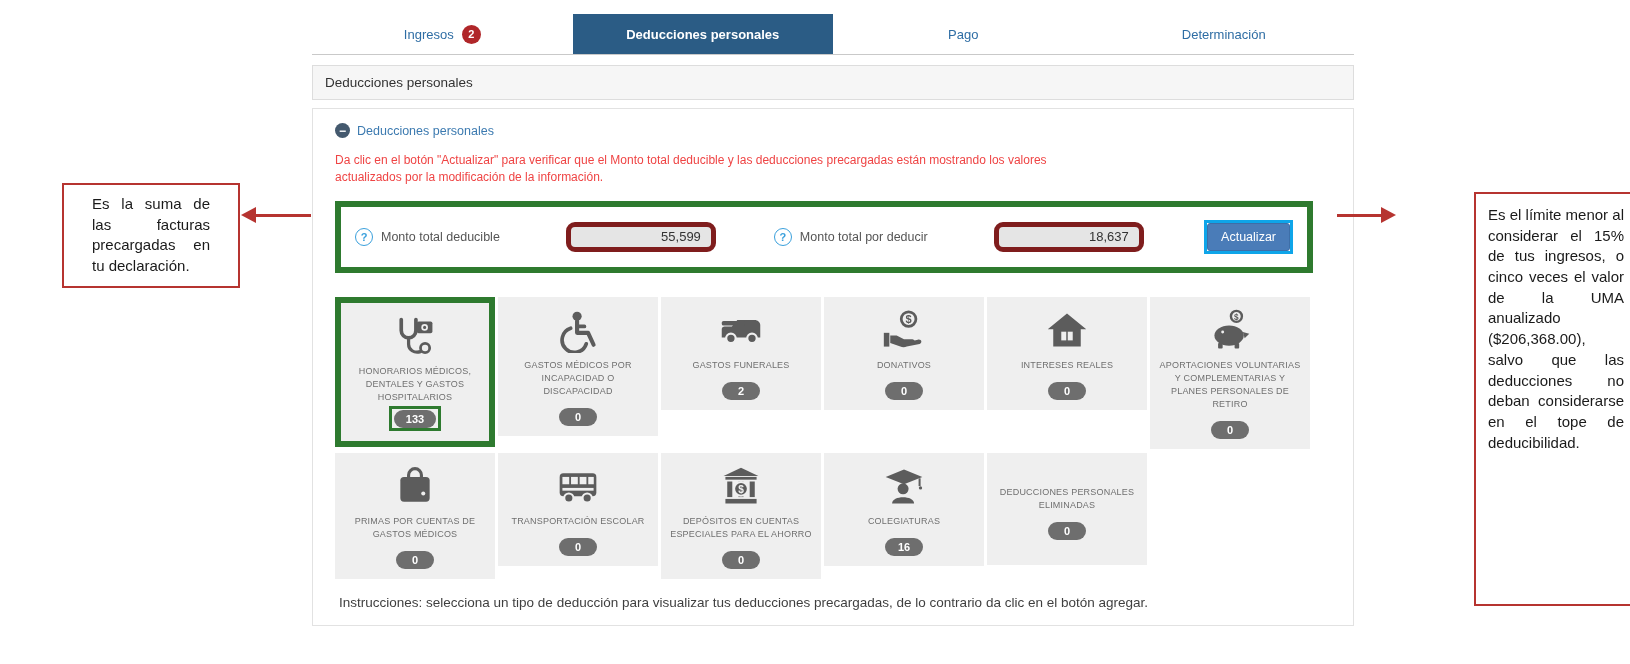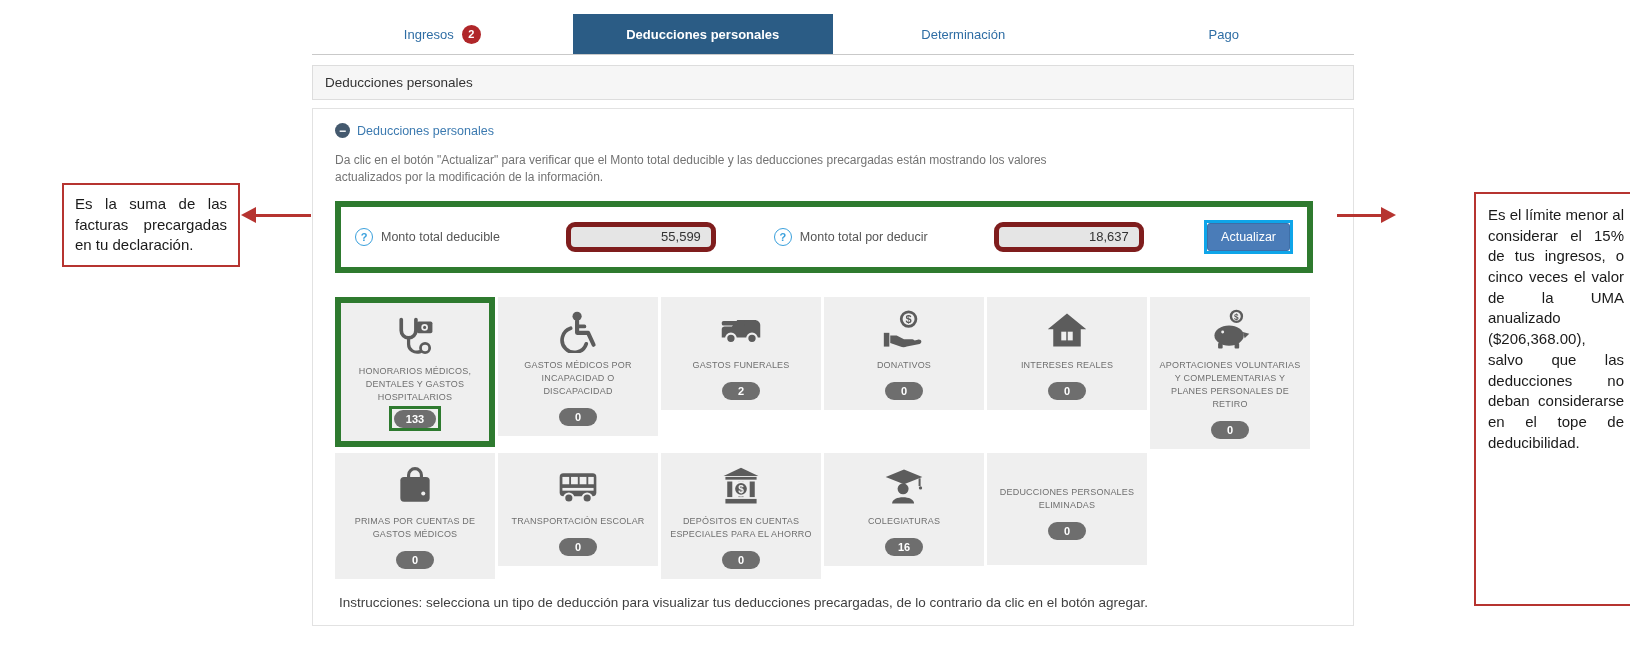--- a/index.html
+++ b/index.html
@@ -17,21 +17,21 @@
   .badge{display:inline-flex;align-items:center;justify-content:center;
          width:19px;height:19px;border-radius:50%;background:#b02629;color:#fff;
          font-size:11px;font-weight:bold;}
   .page-header{margin-top:10px;border:1px solid #ddd;background:#f6f6f6;
          padding:9px 12px;font-size:13.5px;color:#333;}
   .panel{margin-top:8px;border:1px solid #e2e2e2;background:#fff;height:518px;
          padding:14px 22px;box-sizing:border-box;overflow:hidden;}
   .section-title{display:flex;align-items:center;gap:7px;font-size:12.5px;color:#3c7ab0;cursor:pointer;}
   .collapse{display:inline-flex;align-items:center;justify-content:center;width:15px;height:15px;
          border-radius:50%;background:#44596e;color:#fff;font-size:12px;line-height:1;font-weight:bold;}
-  .intro{margin:14px 0 0 0;font-size:12px;color:#737373;line-height:1.45;width:730px;}
+  .intro{margin:14px 0 0 0;font-size:12px;color:#ef4444;line-height:1.45;width:730px;}
   
   .totals-row{margin-top:14px;margin-right:18px;border:6px solid #2e7a2f;
          padding:13px 14px;display:flex;align-items:center;}
   .help{display:inline-flex;align-items:center;justify-content:center;width:16px;height:16px;
          border:1.5px solid #3aa0dc;color:#3aa0dc;border-radius:50%;font-size:11px;font-weight:bold;
          flex:none;cursor:pointer;}
   .totals-row label{margin-left:8px;font-size:12.5px;color:#555;}
   .amount{width:150px;height:30px;box-sizing:border-box;border:5px solid #7f1d1d;border-radius:9px;
          background:#e5e5e5;text-align:right;padding:0 10px;font-size:13px;color:#333;
          font-family:"Liberation Sans",sans-serif;margin-left:66px;}
@@ -51,21 +51,21 @@
   .tile .tlabel{margin-top:6px;font-size:9px;color:#6f6f6f;line-height:1.45;letter-spacing:.2px;}
   .pill{margin-top:6px;background:#6e6e6e;color:#fff;font-size:11px;font-weight:bold;
          padding:3px 12px;border-radius:9px;min-width:14px;display:inline-block;}
   .pill-wrap{margin-top:4px;}
   .pill-wrap.hl{border:3px solid #2e7a2f;padding:0 2px;margin-top:2px;}
   .pill-wrap.hl .pill{margin-top:0;}
   .instructions{margin:14px 0 0 4px;font-size:13.5px;color:#3f3f3f;line-height:1.5;width:980px;}
   
   .note{position:absolute;border:2px solid #b63430;background:#fff;color:#1a1a1a;
         font-size:15px;line-height:1.38;text-align:justify;box-sizing:border-box;}
-  .note.left{left:62px;top:183px;width:178px;padding:9px 11px;}
+  .note.left{left:62px;top:183px;width:178px;padding:9px 28px;}
   .note.right{left:1474px;top:192px;width:164px;height:414px;padding:11px 12px;}
   .arrow{position:absolute;height:16px;}
   .arrow .shaft{position:absolute;top:6.5px;height:3px;background:#b63430;}
   .arrow .head{position:absolute;top:0;width:0;height:0;
         border-top:8px solid transparent;border-bottom:8px solid transparent;}
   .arrow.to-left{left:241px;top:207px;width:72px;}
   .arrow.to-left .head{left:0;border-right:15px solid #b63430;}
   .arrow.to-left .shaft{left:13px;width:57px;}
   .arrow.to-right{left:1337px;top:207px;width:60px;}
   .arrow.to-right .shaft{left:0;width:45px;}
@@ -81,25 +81,25 @@
   <div class="tab">
     <span class="tlab">Ingresos</span>
   <span class="badge">2</span>
         </div>
 
   <div class="tab active">
     <span class="tlab">Deducciones personales</span>
   </div>
 
   <div class="tab">
+    <span class="tlab">Pago</span>
+  </div>
+
+  <div class="tab">
     <span class="tlab">Determinación</span>
-  </div>
-
-  <div class="tab">
-    <span class="tlab">Pago</span>
   </div>
 </nav>
 
     <div class="page-header">
       <span>Deducciones personales</span>
     </div>
 
     <div class="panel">
       <div class="section-title">
         <span class="collapse">−</span>

